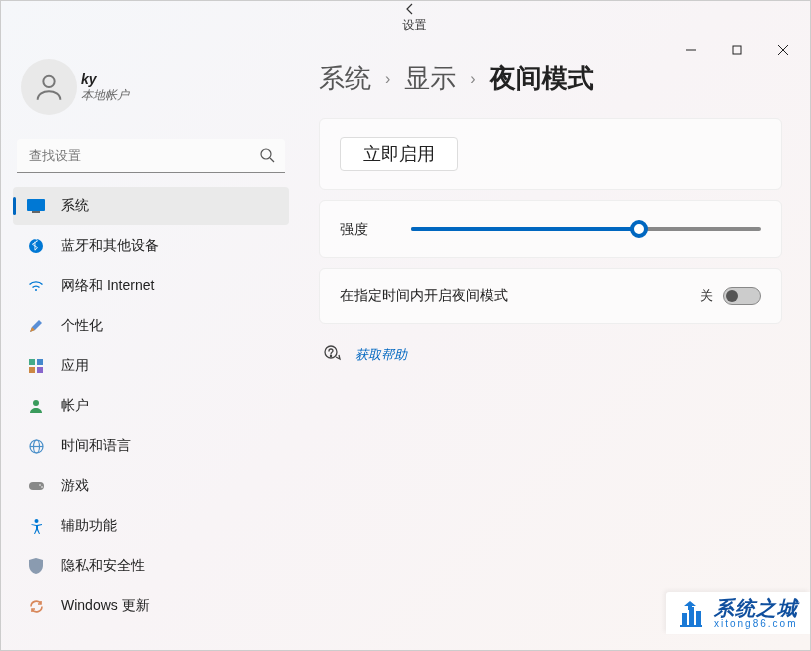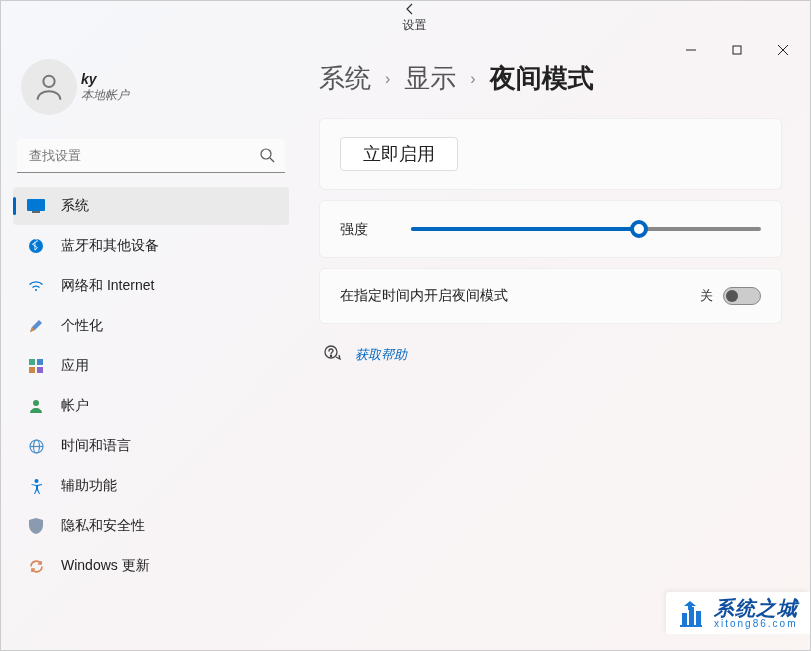--- a/index.html
+++ b/index.html
@@ -166,20 +166,30 @@
             <svg width="15" height="15" viewBox="0 0 15 15" fill="none" stroke="#4a8fc9" stroke-width="1.2">
               <circle cx="7.5" cy="7.5" r="6.5"></circle>
               <ellipse cx="7.5" cy="7.5" rx="3" ry="6.5"></ellipse>
               <line x1="1" y1="7.5" x2="14" y2="7.5"></line>
             </svg>
           </span>
         <span>时间和语言</span>
       </div>
       <div class="nav-item">
         <span class="nav-icon">
+            <svg width="17" height="12" viewBox="0 0 17 12" fill="#888">
+              <rect x="1" y="2" width="15" height="8" rx="4"></rect>
+              <circle cx="12" cy="5" r="1" fill="#ccc"></circle>
+              <circle cx="14" cy="7" r="1" fill="#ccc"></circle>
+            </svg>
+          </span>
+        <span>游戏</span>
+      </div>
+      <div class="nav-item">
+        <span class="nav-icon">
             <svg width="15" height="15" viewBox="0 0 15 15" fill="#0078d4">
               <circle cx="7.5" cy="2" r="2"></circle>
               <path d="M2 5l5.5 1L13 5v1l-4 1v3l2 5h-1l-2-4-2 4H5l2-5V7L3 6z"></path>
             </svg>
           </span>
         <span>辅助功能</span>
       </div>
       <div class="nav-item">
         <span class="nav-icon">
             <svg width="14" height="16" viewBox="0 0 14 16" fill="#8a9bb0">

